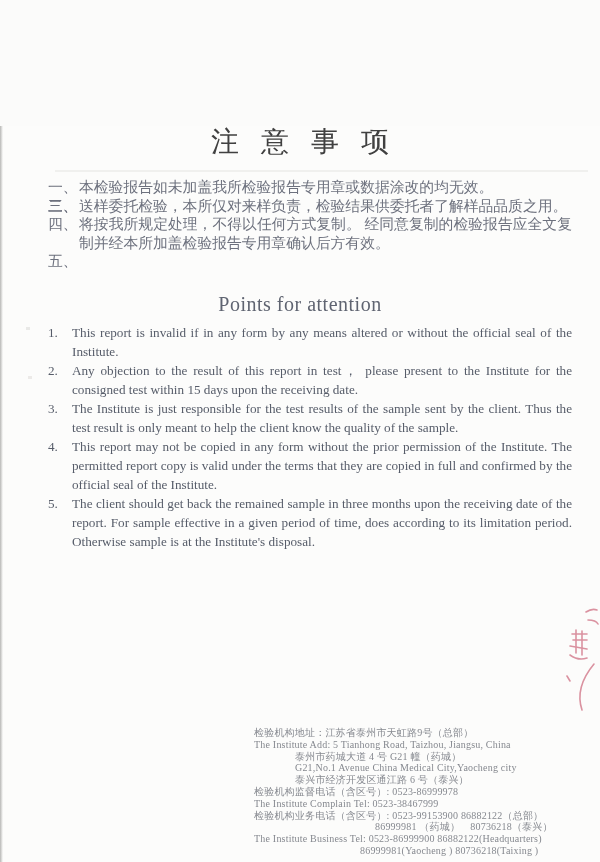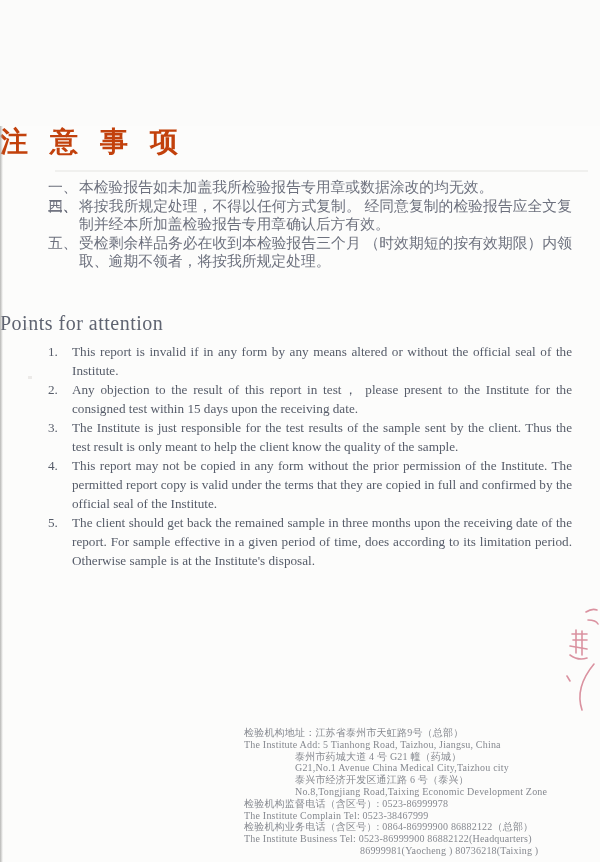--- a/index.html
+++ b/index.html
@@ -19,54 +19,54 @@
     background:#ededeb;opacity:.85;}
   .dot-a{position:absolute;left:26px;top:201px;width:4px;height:3px;background:#e9e9e7;}
   .dot-b{position:absolute;left:28px;top:250px;width:4px;height:3px;background:#eceae8;}
 
   
   .seal{position:absolute;right:-2px;top:478px;width:42px;height:112px;opacity:.75;}
 
   
   .title-cn{
     margin:126px 0 0 0;
-    text-align:left;
+    text-align:center;
     font-family:"Liberation Sans","DejaVu Sans",sans-serif;
-    font-weight:bold;
+    font-weight:normal;
     font-size:28px;line-height:32px;
     letter-spacing:22px;
-    color:#c2410c;
+    color:#404040;
   }
   .title-cn span{display:inline-block;margin-right:-22px;}
 
   
   .notes-cn{margin:20px 0 0 48px;width:524px;
     font-size:14.8px;line-height:18.5px;color:#6d717e;
     text-align:justify;}
   .cn-item{position:relative;padding-left:31px;}
   .cn-item .num{position:absolute;left:0;top:0;}
 
   
-  .title-en{margin:40px 0 0 0;text-align:left;
+  .title-en{margin:40px 0 0 0;text-align:center;
     font-size:20px;line-height:24px;font-weight:normal;
     color:#5f6471;letter-spacing:.5px;}
 
   
   .notes-en{margin:7px 0 0 48px;width:524px;
     font-size:13.2px;line-height:19px;color:#565c69;
     text-align:justify;}
   .en-item{position:relative;padding-left:24px;}
   .en-item .num{position:absolute;left:0;top:0;}
 
   
   .contact{position:absolute;left:242px;top:601px;width:330px;
     font-size:10px;line-height:11.8px;color:#85888f;
     letter-spacing:.2px;white-space:nowrap;}
   .contact-line{height:11.8px;}
-  .ind-0{margin-left:2px;}
+  .ind-0{margin-left:12px;}
   .ind-1{margin-left:53px;}
   .ind-2{margin-left:133px;}
   .ind-3{margin-left:118px;}
 </style>
 </head>
 <body>
 
 <div class="page">
 
   <div class="edge-left"></div>
@@ -82,30 +82,30 @@
         <span class="num">一、</span>
         <span>本检验报告如未加盖我所检验报告专用章或数据涂改的均无效。</span>
       </div>
 
       <div class="cn-item">
         <span class="num">二、</span>
       </div>
 
       <div class="cn-item">
         <span class="num">三、</span>
+        <span>送样委托检验，本所仅对来样负责，检验结果供委托者了解样品品质之用。</span>
       </div>
 
       <div class="cn-item">
         <span class="num">四、</span>
         <span>将按我所规定处理，不得以任何方式复制。 经同意复制的检验报告应全文复制并经本所加盖检验报告专用章确认后方有效。</span>
       </div>
 
       <div class="cn-item">
         <span class="num">五、</span>
-        <span>受检剩余样品务必在收到本检验报告三个月 （时效期短的按有效期限）内领取、逾期不领者，将按我所规定处理。</span>
       </div>
     </div>
 
   <h2 class="title-en">Points for attention</h2>
 
   <div class="notes-en">
 
       <div class="en-item">
         <span class="num">1.</span>
         <span>This report is invalid if in any form by any means altered or without the official seal of the Institute.</span>
@@ -133,32 +133,32 @@
     </div>
 
   <div class="contact">
 
       <div class="contact-line ind-0">检验机构地址：江苏省泰州市天虹路9号（总部）</div>
 
       <div class="contact-line ind-0">The Institute Add: 5 Tianhong Road, Taizhou, Jiangsu, China</div>
 
       <div class="contact-line ind-1">泰州市药城大道 4 号 G21 幢（药城）</div>
 
-      <div class="contact-line ind-1">G21,No.1 Avenue China Medical City,Taizhou city</div>
+      <div class="contact-line ind-1">G21,No.1 Avenue China Medical City,Yaocheng city</div>
 
       <div class="contact-line ind-1">泰兴市经济开发区通江路 6 号（泰兴）</div>
 
-      <div class="contact-line ind-1">No.8,Tongjiang Road,Taixing Economic Development Zone</div>
 
       <div class="contact-line ind-0">检验机构监督电话（含区号）: 0523-86999978</div>
 
       <div class="contact-line ind-0">The Institute Complain Tel: 0523-38467999</div>
 
-      <div class="contact-line ind-0">检验机构业务电话（含区号）: 0864-86999900 86882122（总部）</div>
+      <div class="contact-line ind-0">检验机构业务电话（含区号）: 0523-99153900 86882122（总部）</div>
 
+      <div class="contact-line ind-2">86999981 （药城）　80736218（泰兴）</div>
 
       <div class="contact-line ind-0">The Institute Business Tel: 0523-86999900 86882122(Headquarters)</div>
 
       <div class="contact-line ind-3">86999981(Yaocheng ) 80736218(Taixing )</div>
 
     </div>
 
   <svg class="seal" viewBox="0 0 42 112" xmlns="http://www.w3.org/2000/svg">
     <g stroke="#cf6f82" stroke-width="1.6" fill="none" stroke-linecap="round">
       <path d="M26 8 q6 -4 11 -2"></path>

